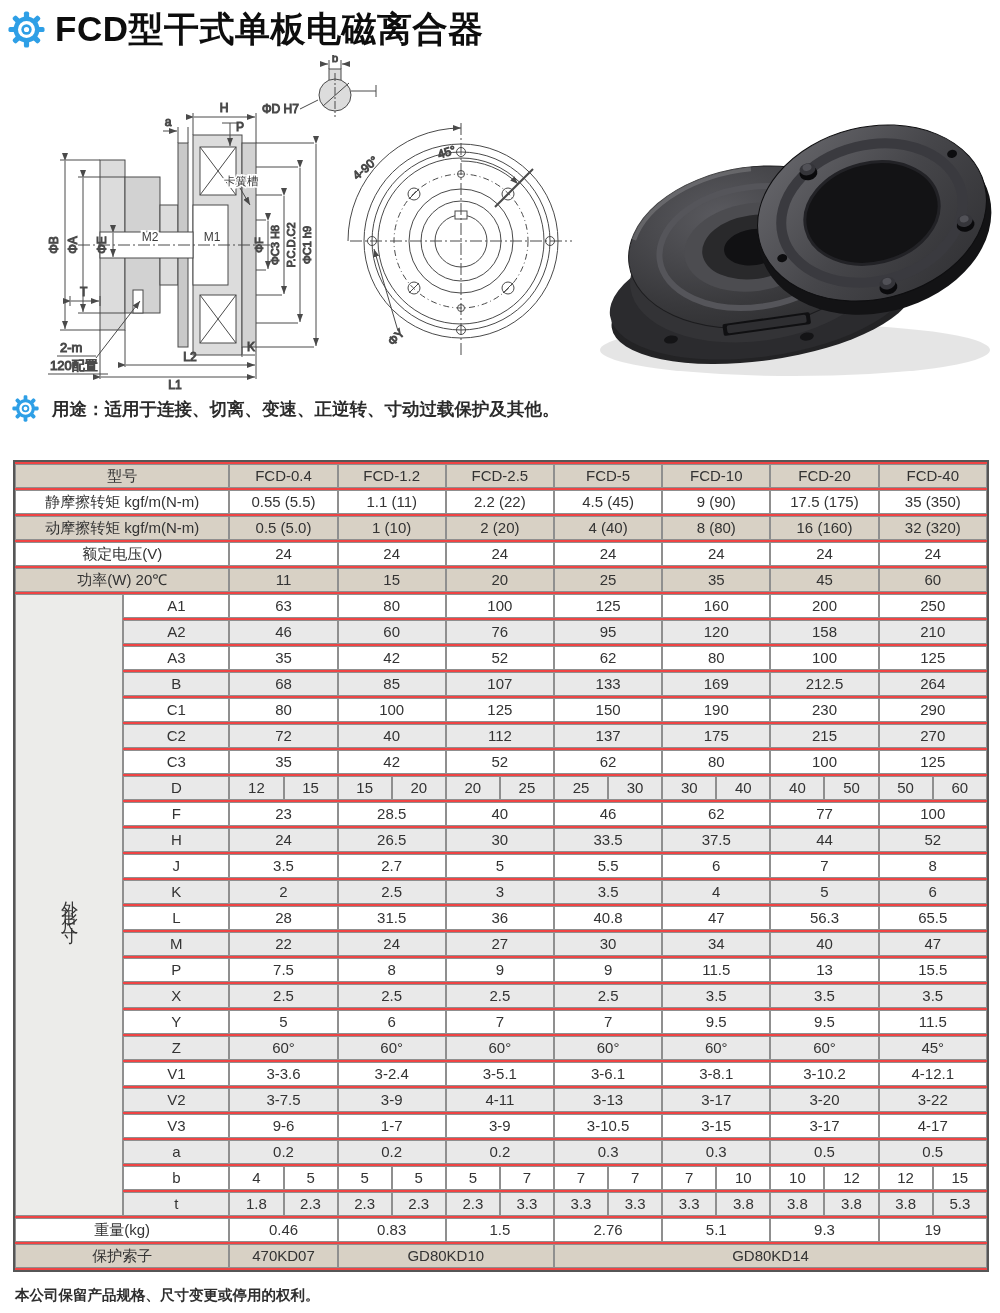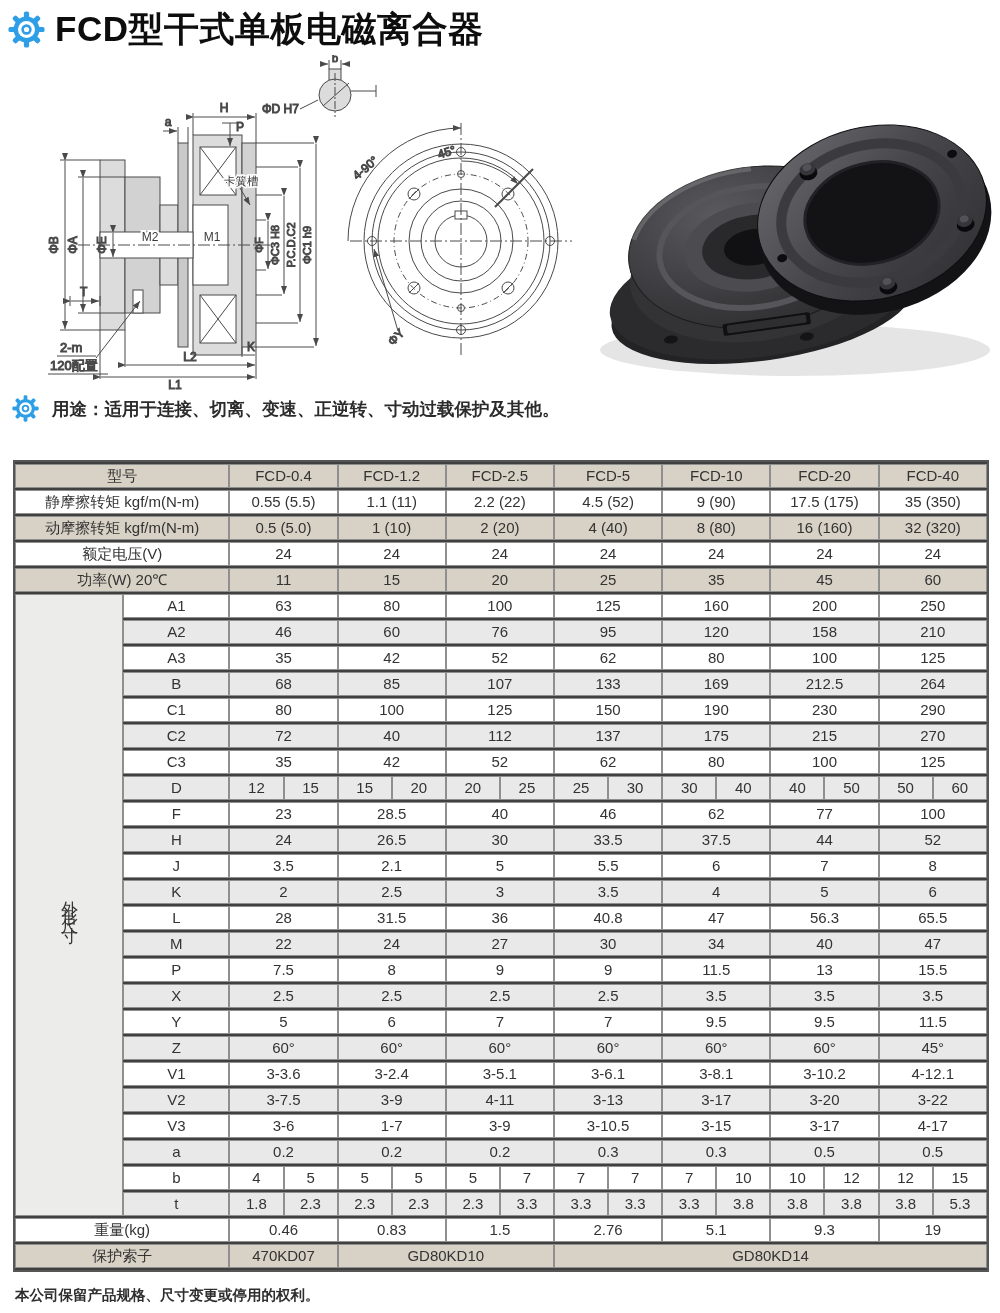--- a/index.html
+++ b/index.html
@@ -3,21 +3,21 @@
 <meta charset="utf-8">
 <style>
   html,body{margin:0;padding:0;background:#fff;}
   body{width:1000px;height:1313px;position:relative;font-family:"Liberation Sans",sans-serif;color:#222;overflow:hidden;}
   .title-row{position:absolute;left:8px;top:6px;display:flex;align-items:center;gap:10px;}
   .page-title{font-size:35px;font-weight:bold;color:#0d0d0d;letter-spacing:.5px;white-space:nowrap;}
   .usage-row{position:absolute;left:12px;top:395px;display:flex;align-items:center;gap:13px;}
   .usage-text{font-size:17.5px;font-weight:600;color:#2b2b2b;white-space:nowrap;}
   svg.draw{position:absolute;left:0;top:55px;}
   svg text{fill:#3a3a3a;font-family:"Liberation Sans",sans-serif;}
-  .table-wrap{position:absolute;left:13px;top:460px;width:972px;border:2px solid #565656;background:#404040;}
+  .table-wrap{position:absolute;left:13px;top:460px;width:972px;border:2px solid #565656;background:#ef4444;}
   table.spec{width:100%;border-collapse:separate;border-spacing:0 2px;table-layout:fixed;font-size:15px;color:#333;}
   table.spec td{border:1px solid #8f8f8f;text-align:center;height:22px;padding:0 2px;line-height:1.05;overflow:hidden;white-space:nowrap;background:#fff;}
   table.spec td.tan{background:#d8d1c5;}
   table.spec td.gray{background:#e9e9e9;}
   table.spec td.big{background:#ececea;vertical-align:middle;}
   .vtext{writing-mode:vertical-rl;text-orientation:upright;letter-spacing:9px;font-size:17px;color:#333;margin:0 auto;}
   .footer-note{position:absolute;left:15px;top:1286px;font-size:14.5px;font-weight:bold;color:#2e2e2e;}
 </style>
 </head>
 <body>
@@ -303,21 +303,21 @@
           <td colspan="2" class="tan">FCD-5</td>
           <td colspan="2" class="tan">FCD-10</td>
           <td colspan="2" class="tan">FCD-20</td>
           <td colspan="2" class="tan">FCD-40</td>
         </tr>
         <tr>
           <td colspan="2">静摩擦转矩 kgf/m(N-m)</td>
           <td colspan="2">0.55 (5.5)</td>
           <td colspan="2">1.1 (11)</td>
           <td colspan="2">2.2 (22)</td>
-          <td colspan="2">4.5 (52)</td>
+          <td colspan="2">4.5 (45)</td>
           <td colspan="2">9 (90)</td>
           <td colspan="2">17.5 (175)</td>
           <td colspan="2">35 (350)</td>
         </tr>
         <tr>
           <td colspan="2" class="tan">动摩擦转矩 kgf/m(N-m)</td>
           <td colspan="2" class="tan">0.5 (5.0)</td>
           <td colspan="2" class="tan">1 (10)</td>
           <td colspan="2" class="tan">2 (20)</td>
           <td colspan="2" class="tan">4 (40)</td>
@@ -451,21 +451,21 @@
           <td colspan="2" class="gray">26.5</td>
           <td colspan="2" class="gray">30</td>
           <td colspan="2" class="gray">33.5</td>
           <td colspan="2" class="gray">37.5</td>
           <td colspan="2" class="gray">44</td>
           <td colspan="2" class="gray">52</td>
         </tr>
         <tr>
           <td>J</td>
           <td colspan="2">3.5</td>
-          <td colspan="2">2.1</td>
+          <td colspan="2">2.7</td>
           <td colspan="2">5</td>
           <td colspan="2">5.5</td>
           <td colspan="2">6</td>
           <td colspan="2">7</td>
           <td colspan="2">8</td>
         </tr>
         <tr>
           <td class="gray">K</td>
           <td colspan="2" class="gray">2</td>
           <td colspan="2" class="gray">2.5</td>
@@ -550,21 +550,21 @@
           <td colspan="2" class="gray">3-7.5</td>
           <td colspan="2" class="gray">3-9</td>
           <td colspan="2" class="gray">4-11</td>
           <td colspan="2" class="gray">3-13</td>
           <td colspan="2" class="gray">3-17</td>
           <td colspan="2" class="gray">3-20</td>
           <td colspan="2" class="gray">3-22</td>
         </tr>
         <tr>
           <td>V3</td>
-          <td colspan="2">3-6</td>
+          <td colspan="2">9-6</td>
           <td colspan="2">1-7</td>
           <td colspan="2">3-9</td>
           <td colspan="2">3-10.5</td>
           <td colspan="2">3-15</td>
           <td colspan="2">3-17</td>
           <td colspan="2">4-17</td>
         </tr>
         <tr>
           <td class="gray">a</td>
           <td colspan="2" class="gray">0.2</td>

